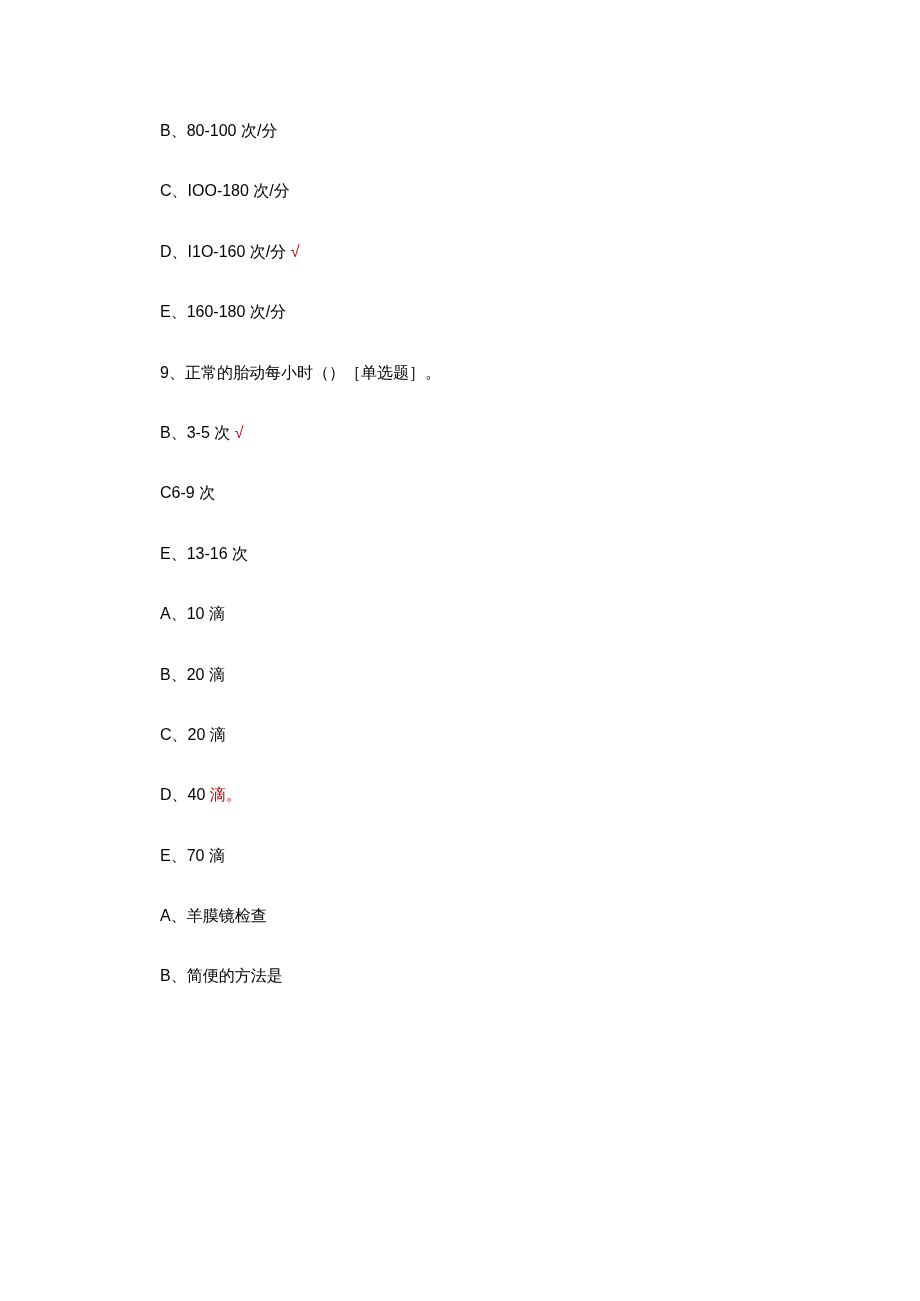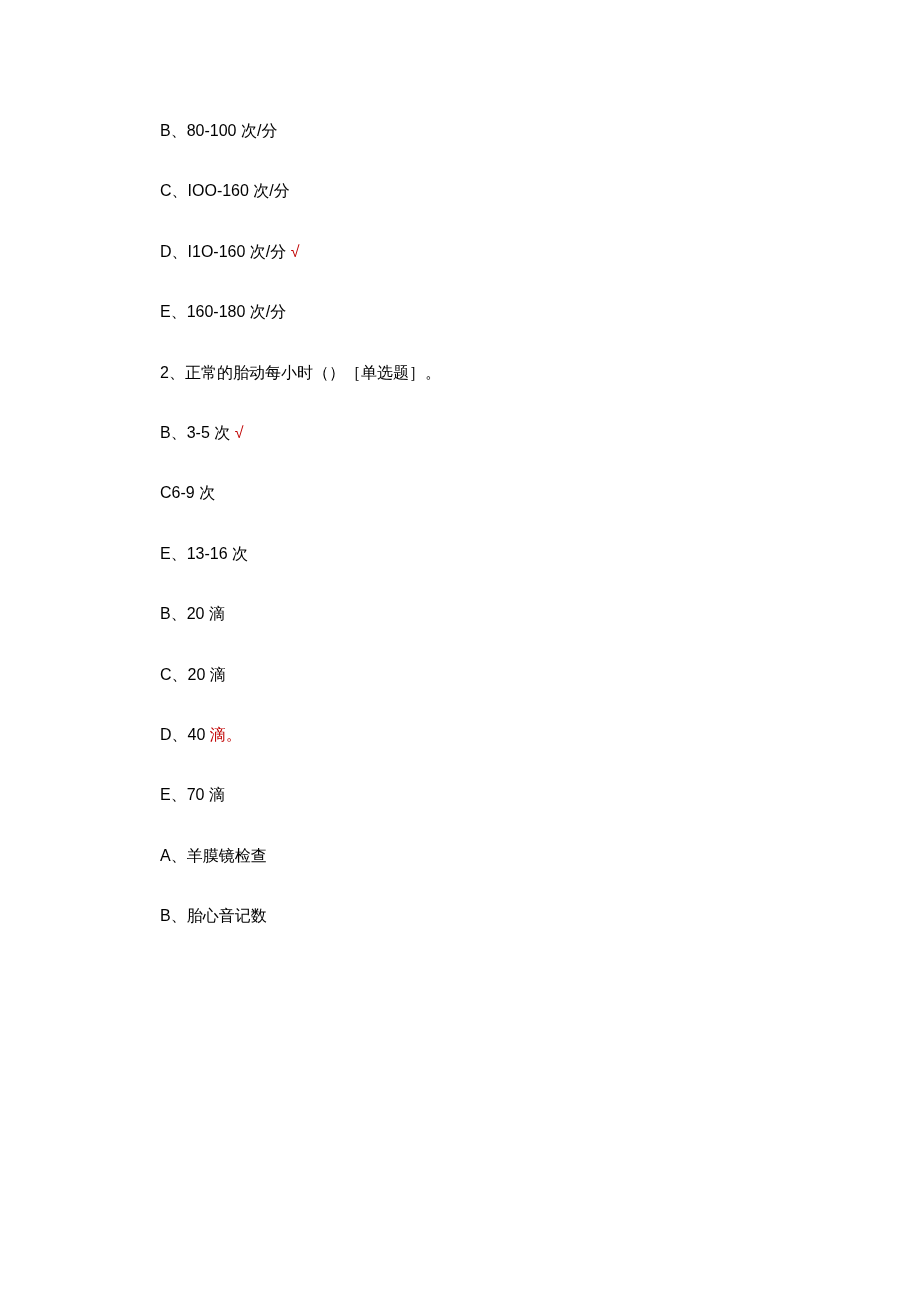--- a/index.html
+++ b/index.html
@@ -25,26 +25,27 @@
   }
   .highlight {
     color: #c00000;
   }
 </style>
 </head>
 <body>
 
 <div class="page" id="page">
     <div class="line"><span>B、80-100 次/分</span></div>
-    <div class="line"><span>C、IOO-160 次/分</span></div>
+    <div class="line"><span>C、IOO-180 次/分</span></div>
     <div class="line"><span>D、I1O-160 次/分 </span><span class="check">√</span></div>
     <div class="line"><span>E、160-180 次/分</span></div>
-    <div class="line"><span>2、正常的胎动每小时（）［单选题］。</span></div>
+    <div class="line"><span>9、正常的胎动每小时（）［单选题］。</span></div>
     <div class="line"><span>B、3-5 次 </span><span class="check">√</span></div>
     <div class="line"><span>C6-9 次</span></div>
     <div class="line"><span>E、13-16 次</span></div>
+    <div class="line"><span>A、10 滴</span></div>
     <div class="line"><span>B、20 滴</span></div>
     <div class="line"><span>C、20 滴</span></div>
     <div class="line"><span>D、40 </span><span class="highlight">滴。</span></div>
     <div class="line"><span>E、70 滴</span></div>
     <div class="line"><span>A、羊膜镜检查</span></div>
-    <div class="line"><span>B、胎心音记数</span></div>
+    <div class="line"><span>B、简便的方法是</span></div>
   </div>
 
 </body></html>

